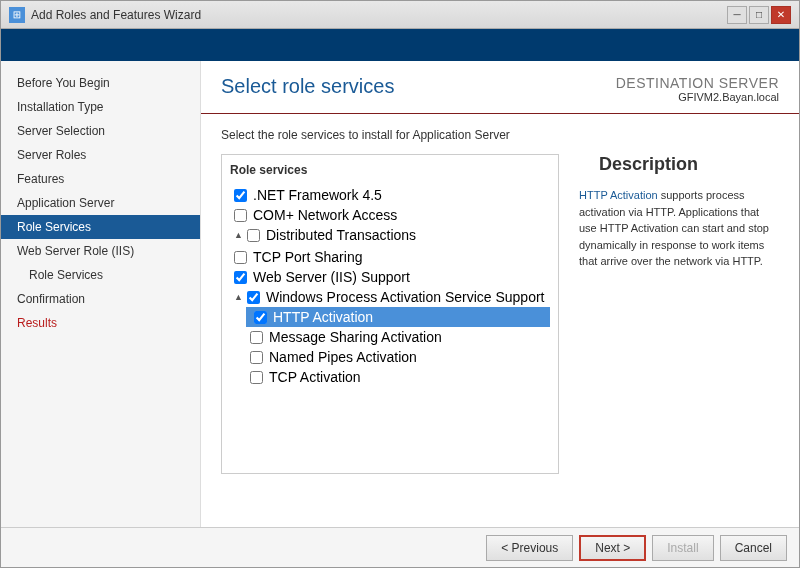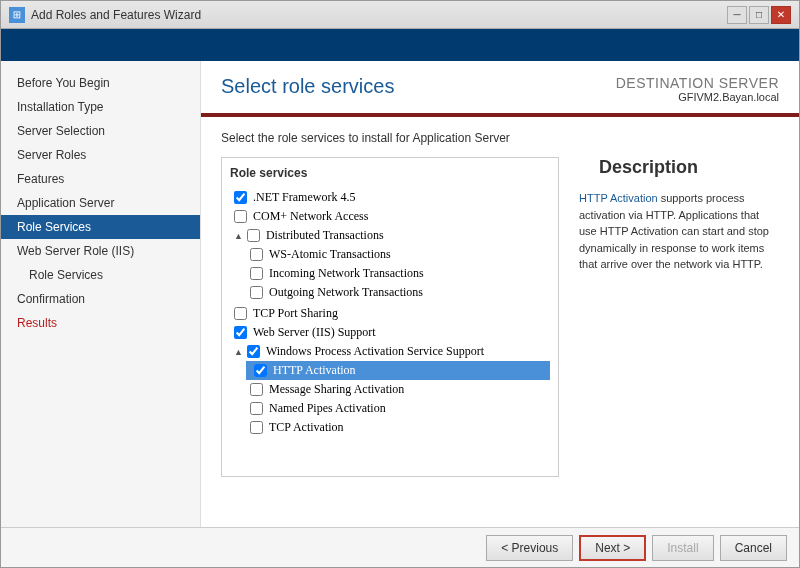--- a/index.html
+++ b/index.html
@@ -199,22 +199,21 @@
 
     .checkbox-item input[type="checkbox"] {
       margin-right: 6px;
       cursor: pointer;
       width: 13px;
       height: 13px;
       flex-shrink: 0;
     }
 
     .item-label {
-      font-size: 12px;
-      font-family: Liberation Serif, serif;
+      font-size: 14px;
     }
 
     .checkbox-item.selected .item-label {
       color: white;
     }
 
     .tree-group {
       margin-bottom: 2px;
     }
 
@@ -282,21 +281,21 @@
       color: #aaa;
       cursor: default;
     }
 
     .page-header {
       display: flex;
       align-items: flex-start;
       justify-content: space-between;
       padding: 14px 20px 10px 20px;
       background: #fff;
-      border-bottom: 4px solid #7f1d1d;
+      border-bottom: 1px solid #7f1d1d;
     }
   </style>
 </head>
 <body>
 
 <div class="window">
 
   <div class="title-bar">
     <div class="title-bar-left">
       <div class="title-icon">⊞</div>
@@ -356,34 +355,20 @@
               <input type="checkbox" style="">
               <span class="item-label">COM+ Network Access</span>
             </div>
 
             <div class="tree-group">
               <div class="tree-expander">
                 <span class="expander-icon">▲</span>
                 <input type="checkbox" style="margin-right: 6px;">
                 <span class="item-label">Distributed Transactions</span>
               </div>
-              <div class="tree-children">
-                <div class="checkbox-item">
-                  <input type="checkbox" style="">
-                  <span class="item-label">WS-Atomic Transactions</span>
-                </div>
-                <div class="checkbox-item">
-                  <input type="checkbox" style="">
-                  <span class="item-label">Incoming Network Transactions</span>
-                </div>
-                <div class="checkbox-item">
-                  <input type="checkbox" style="">
-                  <span class="item-label">Outgoing Network Transactions</span>
-                </div>
-              </div>
             </div>
 
             <div class="checkbox-item">
               <input type="checkbox" style="">
               <span class="item-label">TCP Port Sharing</span>
             </div>
 
             <div class="checkbox-item">
               <input type="checkbox" checked="" style="">
               <span class="item-label">Web Server (IIS) Support</span>

